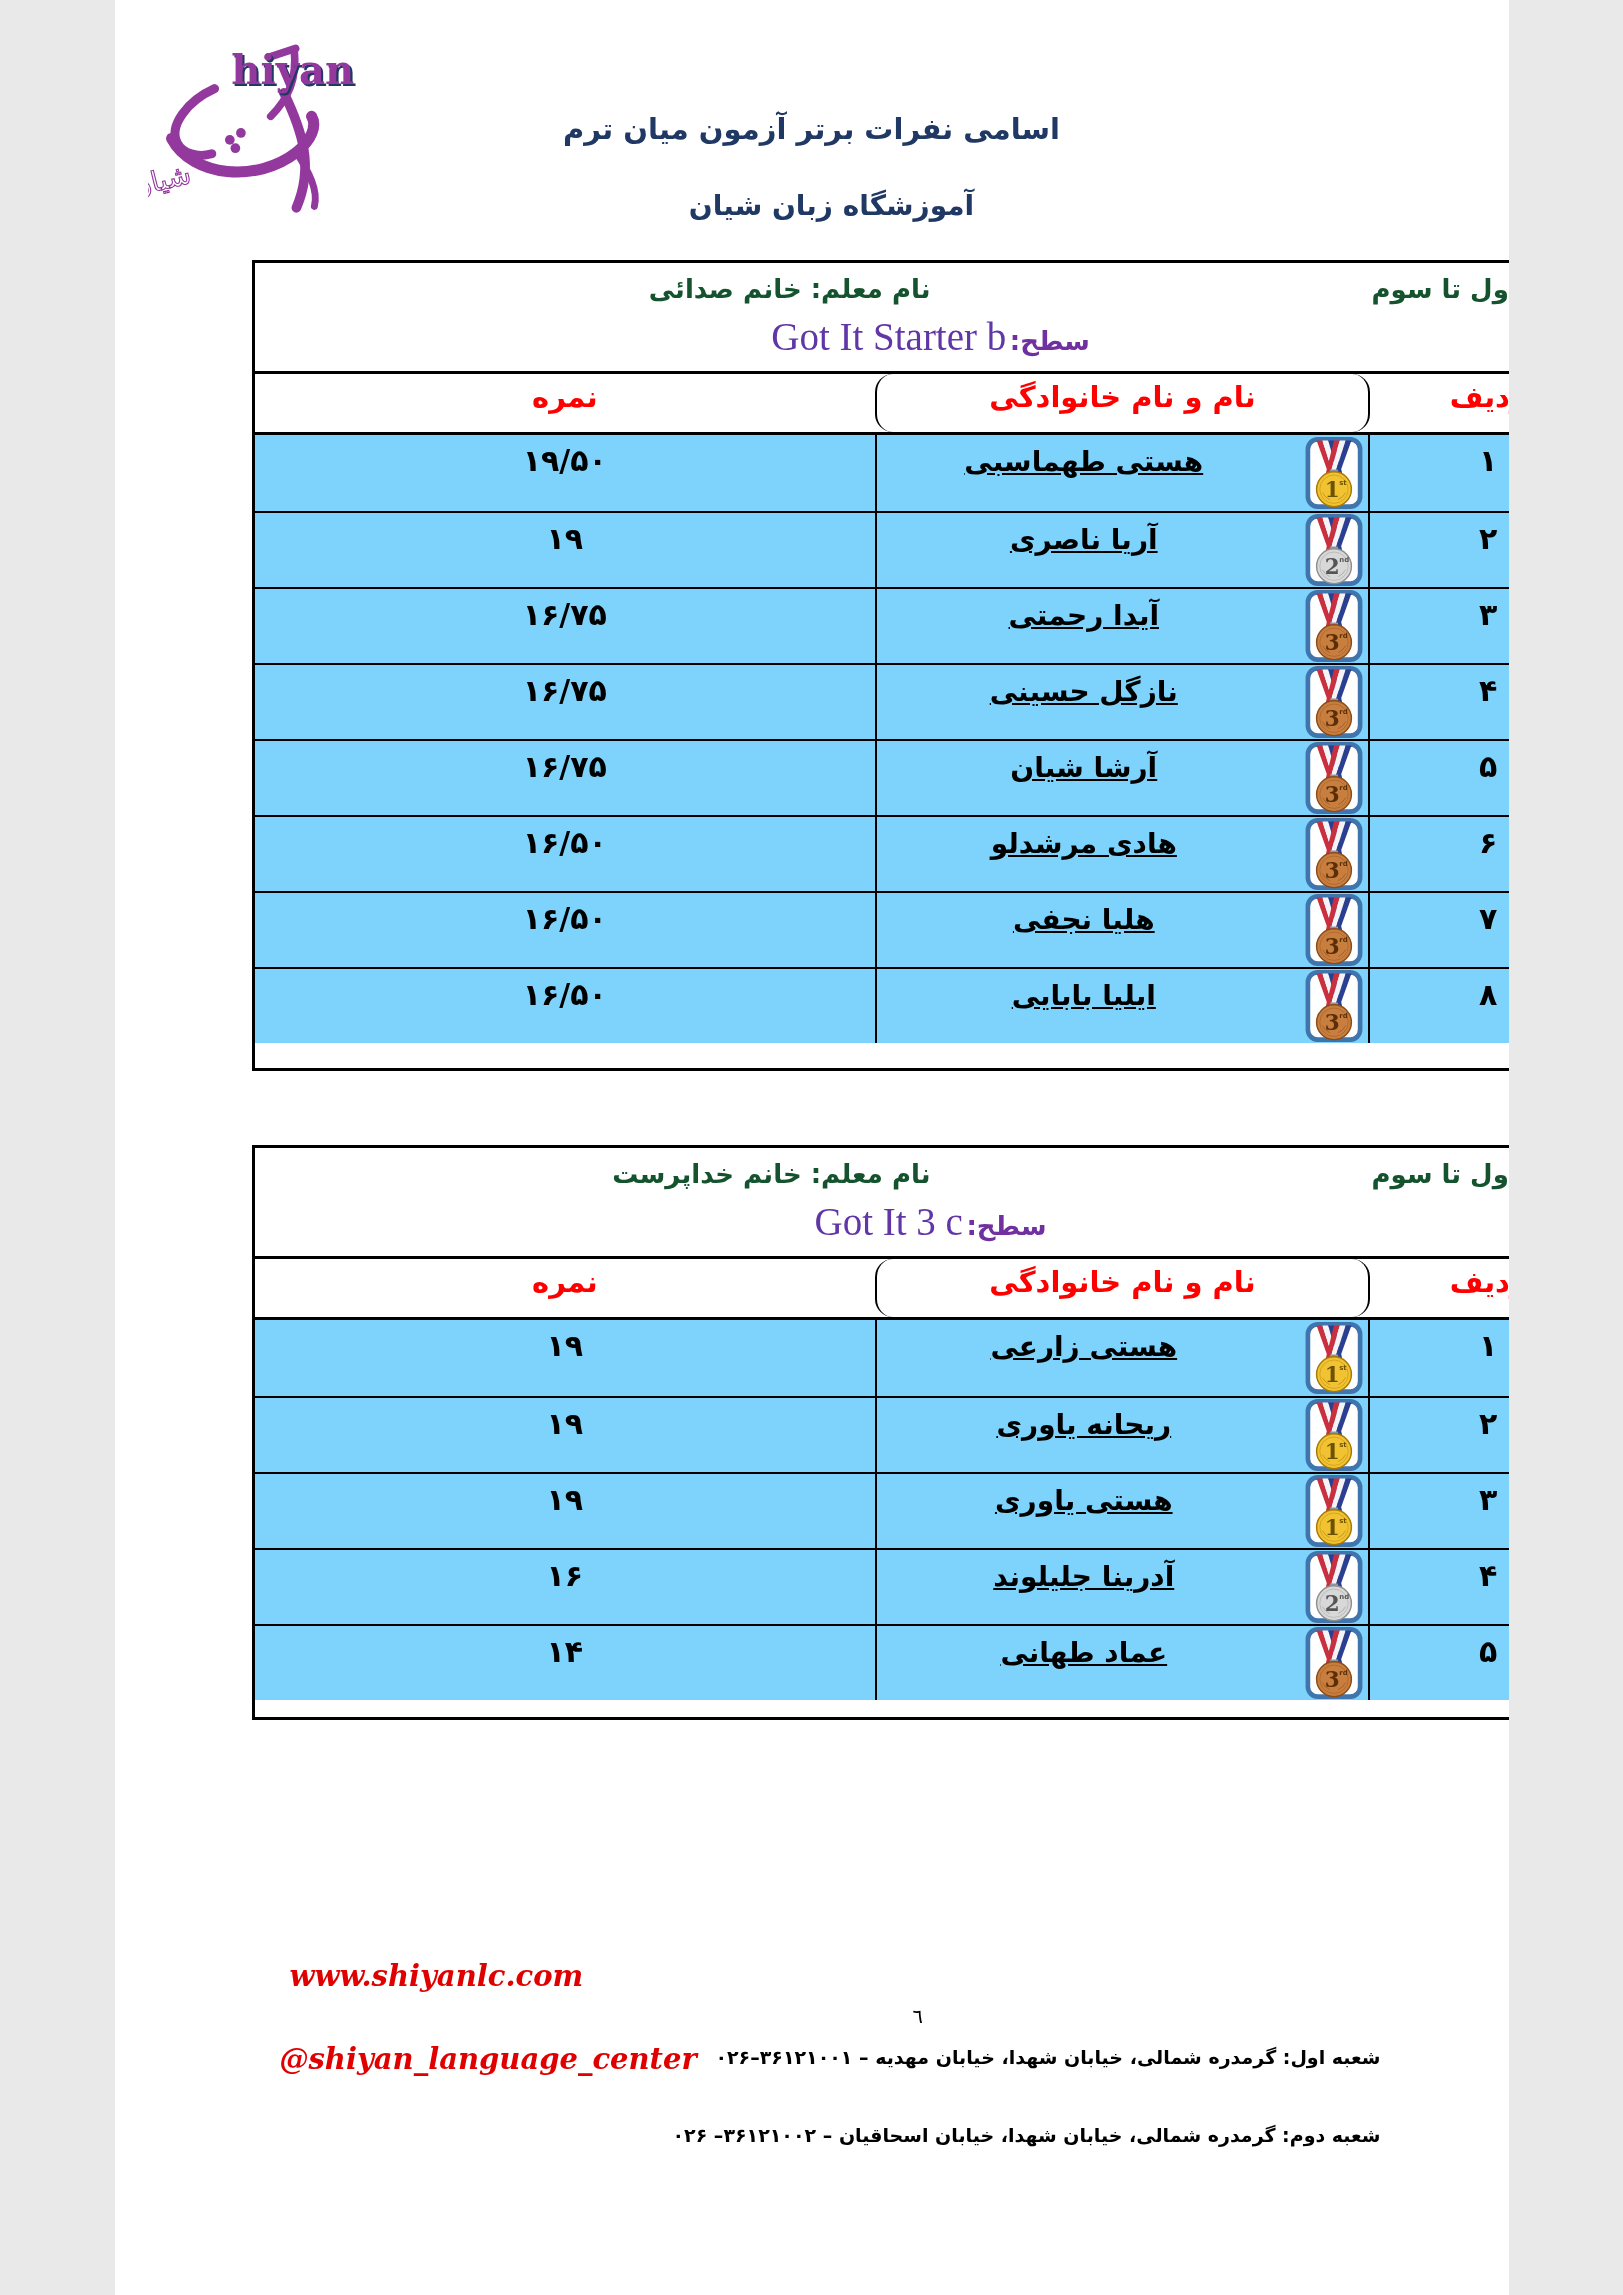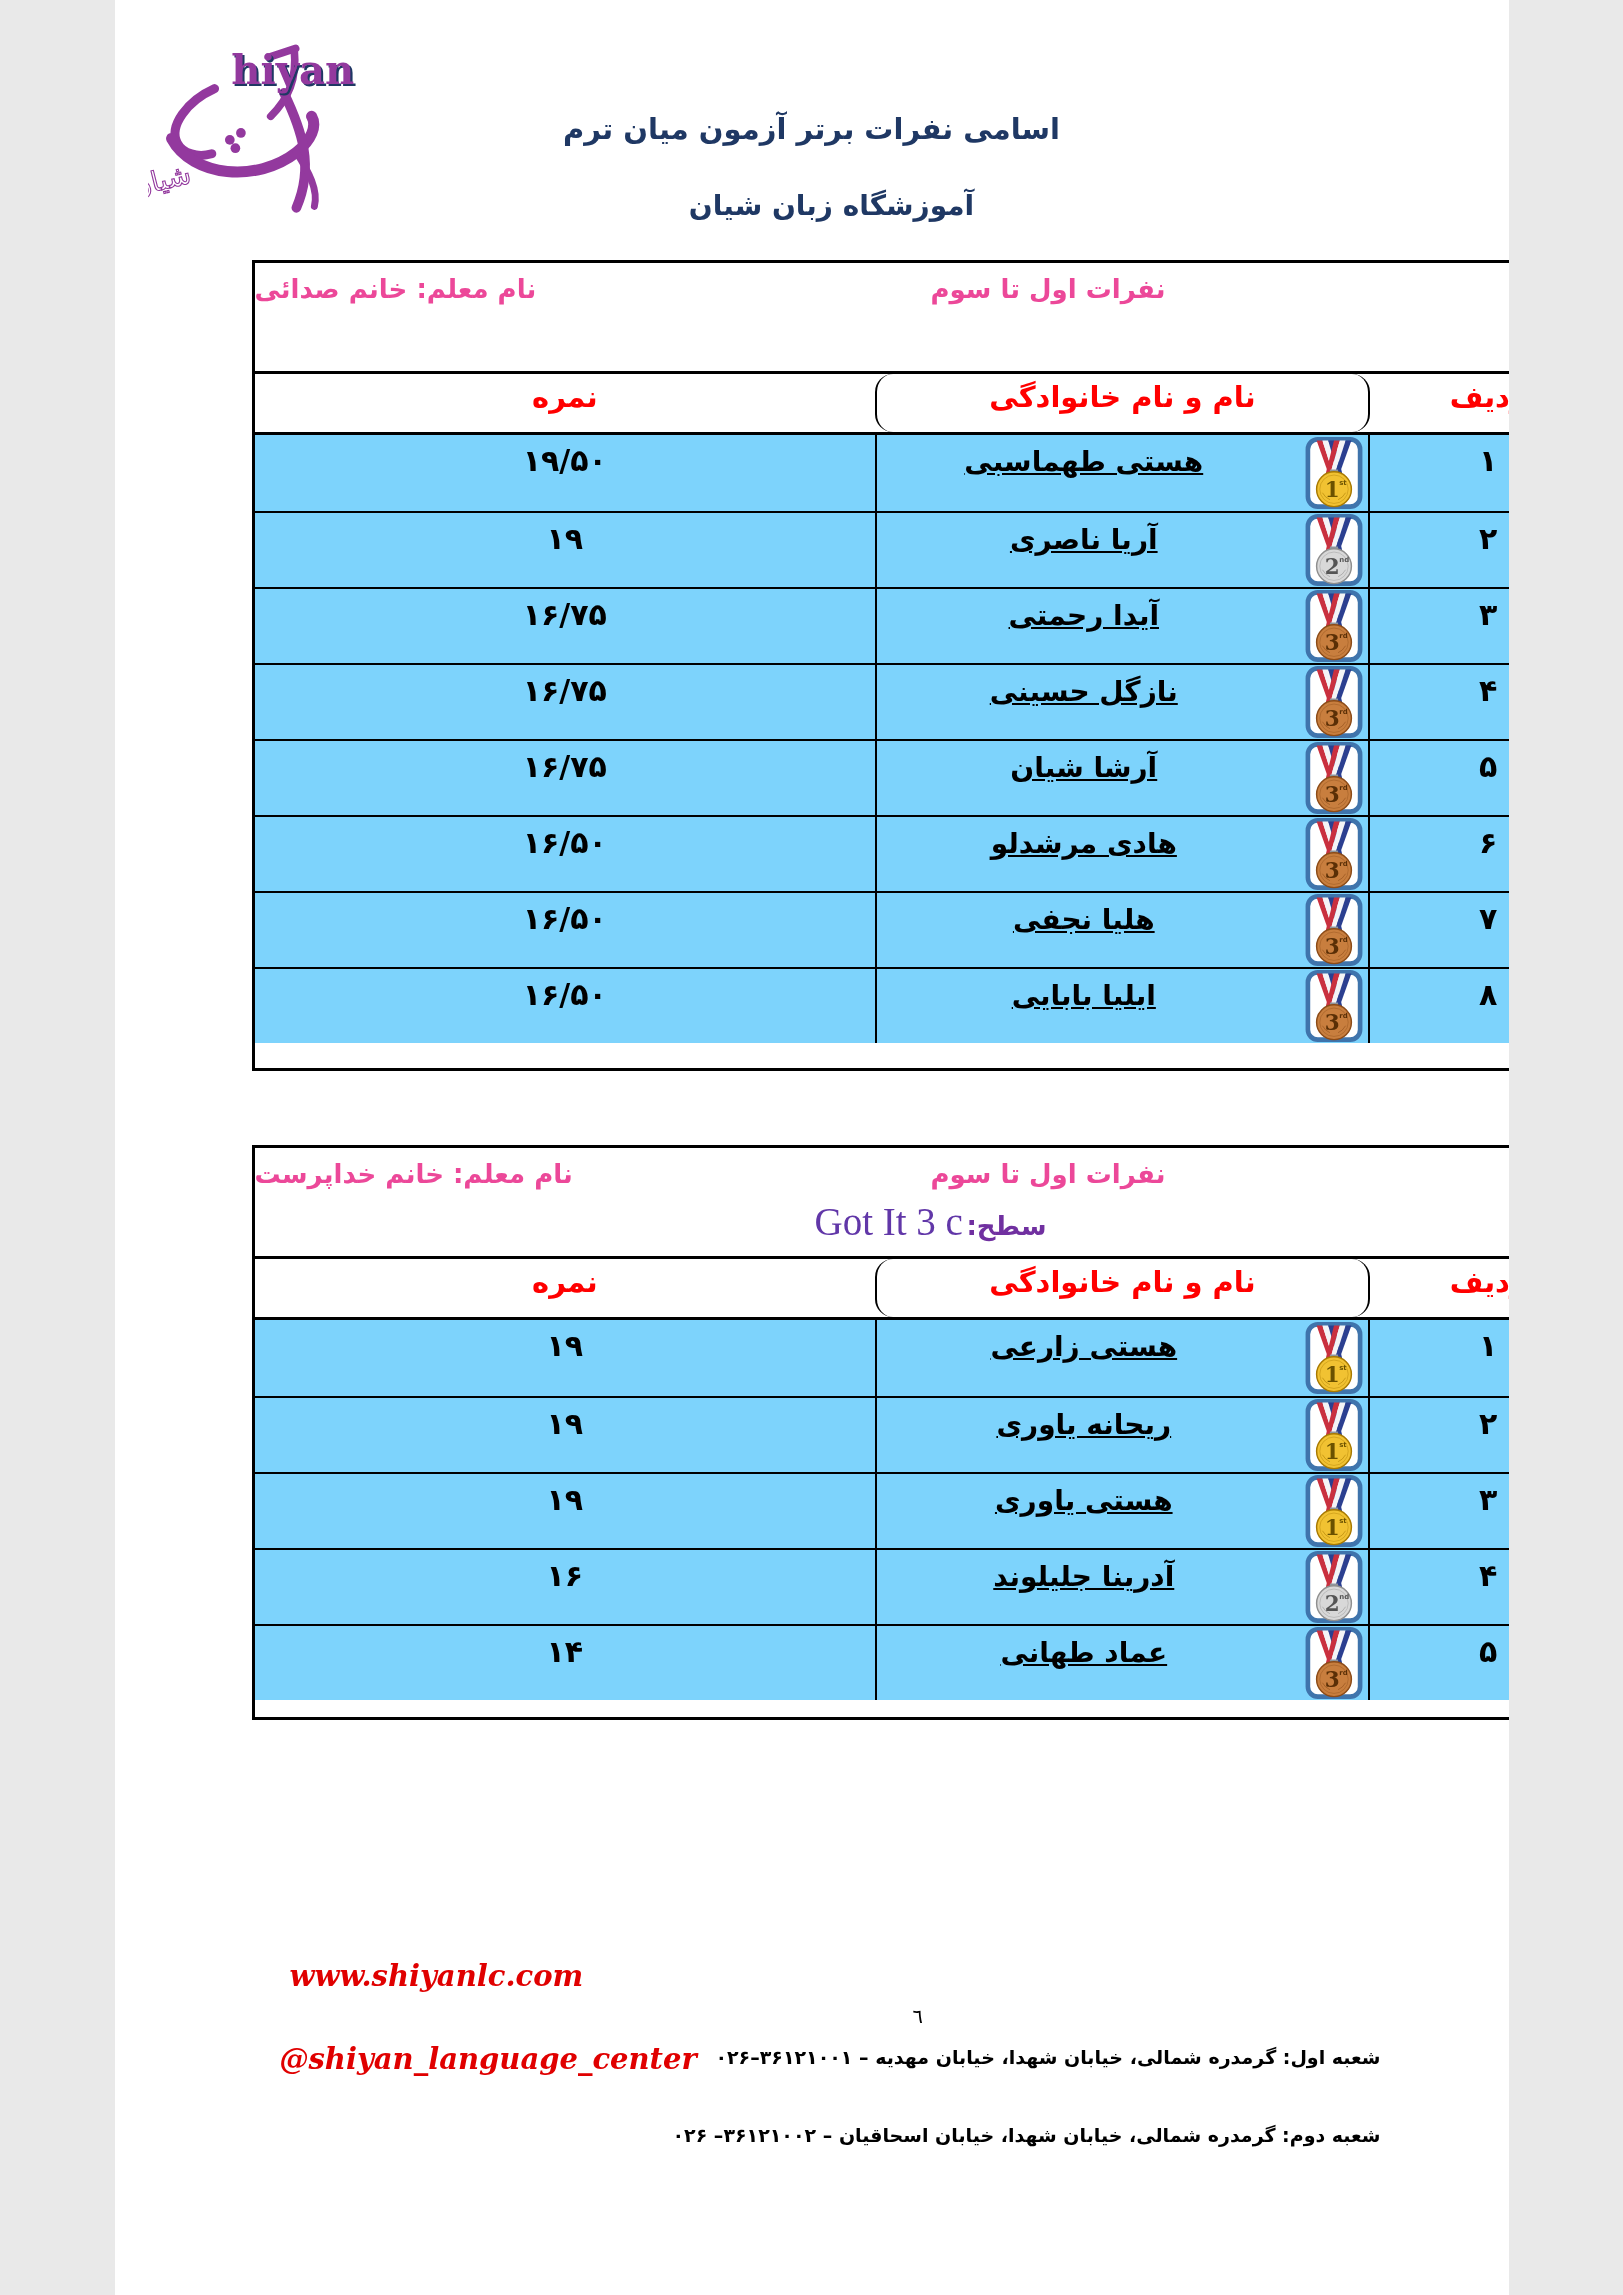--- a/index.html
+++ b/index.html
@@ -20,21 +20,21 @@
   .doc-subtitle{top:189px;font-size:28px;padding-left:40px;}
   
   .rtable{
     position:absolute;left:137px;width:1358px;box-sizing:border-box;
     border:3.5px solid #000;background:#fff;
   }
   .rtable.t1{top:260px;height:811px;}
   .rtable.t2{top:1145px;height:575px;}
   .ttitle{height:111px;border-bottom:3.5px solid #000;box-sizing:border-box;padding-top:11px;}
   .trow1{display:flex;direction:rtl;}
-  .trow1>div{width:50%;text-align:left;color:#ec4899;font-weight:bold;font-size:26px;}
+  .trow1>div{width:50%;text-align:right;color:#14532d;font-weight:bold;font-size:26px;}
   .level{direction:rtl;text-align:center;margin-top:9.7px;}
   .lvl-label{color:#7030A0;font-weight:bold;font-size:26px;}
   .lvl-name{
     color:#6137A8;font-family:"Liberation Serif","DejaVu Serif",serif;
     font-size:39px;font-weight:normal;
   }
   .thead{display:flex;height:61px;border-bottom:3.5px solid #000;box-sizing:border-box;}
   .thead .cell{
     display:flex;justify-content:center;align-items:flex-start;padding-top:5.6px;
     color:#FF0000;font-weight:bold;font-size:29px;direction:rtl;box-sizing:border-box;border-radius:18px;
@@ -102,20 +102,24 @@
 
   <div class="doc-title">اسامی نفرات برتر آزمون میان ترم</div>
   <div class="doc-subtitle">آموزشگاه زبان شیان</div>
 
   <section class="rtable t1">
     <div class="ttitle">
       <div class="trow1">
         <div>نفرات اول تا سوم</div>
         <div>نام معلم: خانم صدائی</div>
       </div>
+      <div class="level">
+        <span class="lvl-label">سطح:</span>
+        <span class="lvl-name">Got It Starter b</span>
+      </div>
     </div>
     <div class="thead">
       <div class="cell c-score">نمره</div>
       <div class="cell c-name">نام و نام خانوادگی</div>
       <div class="cell c-rank">ردیف</div>
     </div>
     <div class="tbody">
     <div class="drow">
       <div class="cell d-score">۱۹/۵۰</div>
       <div class="cell d-name">

